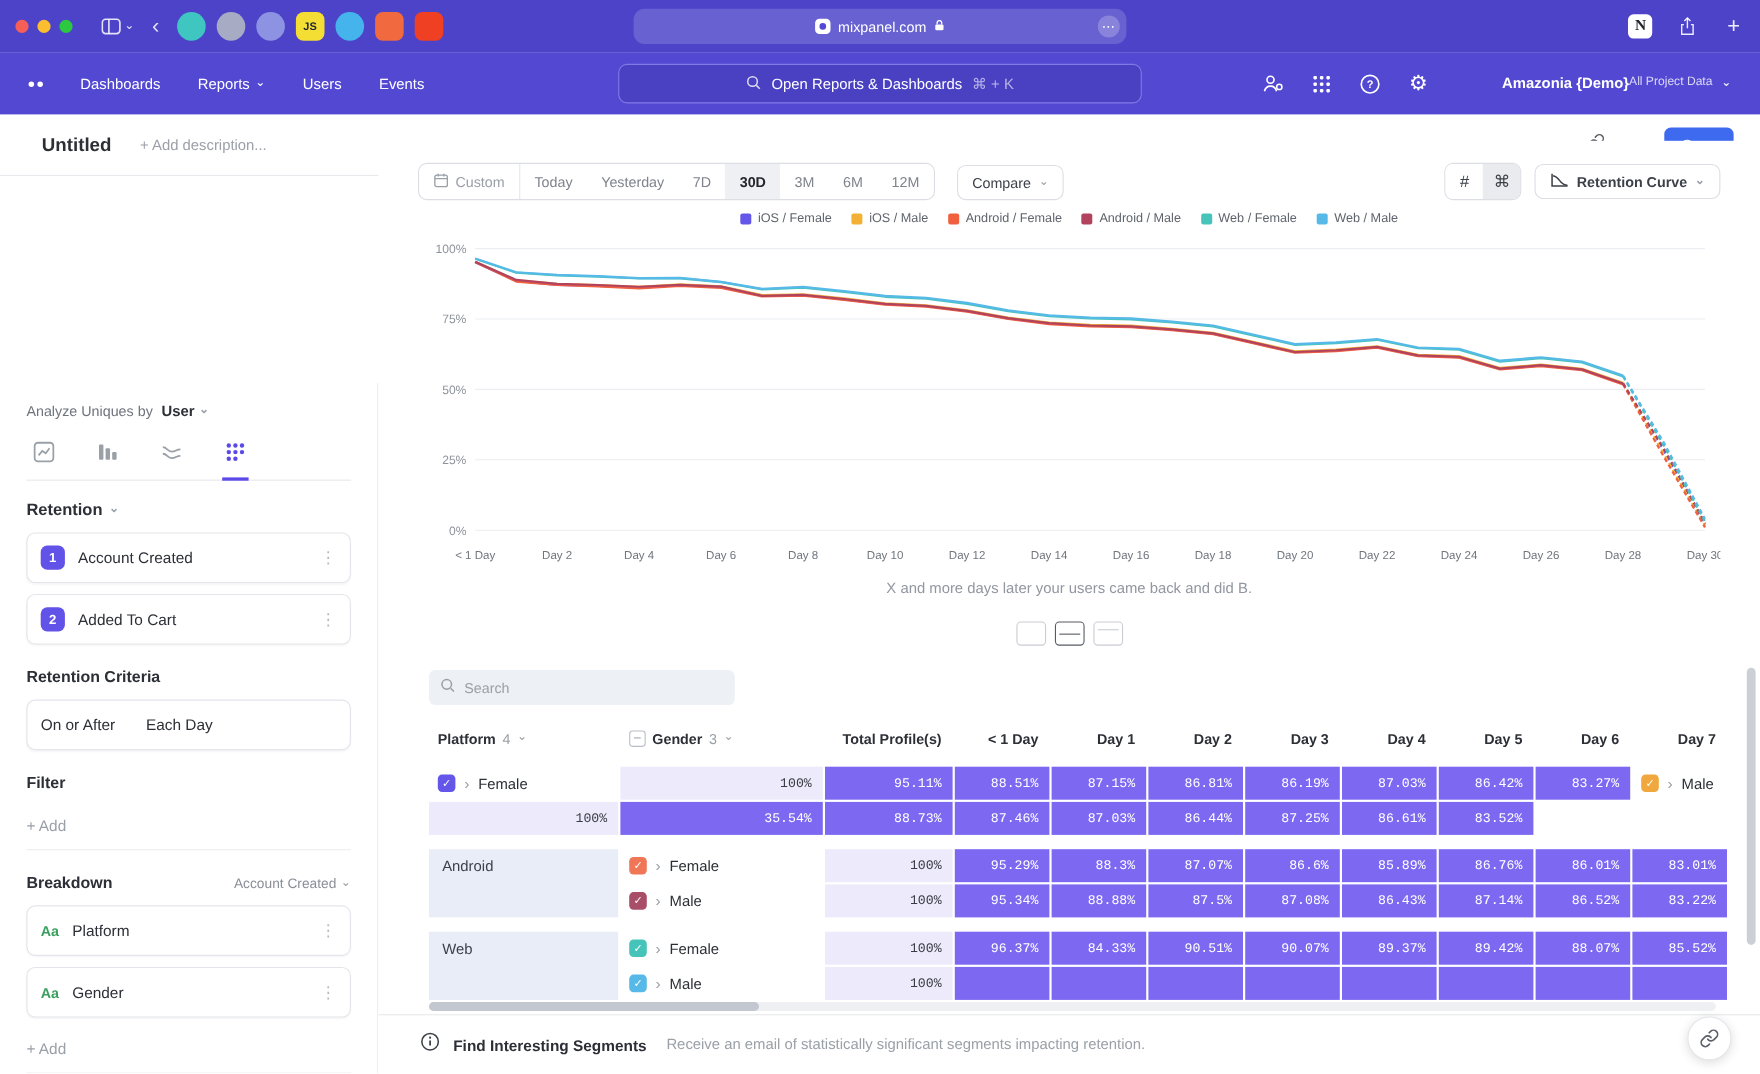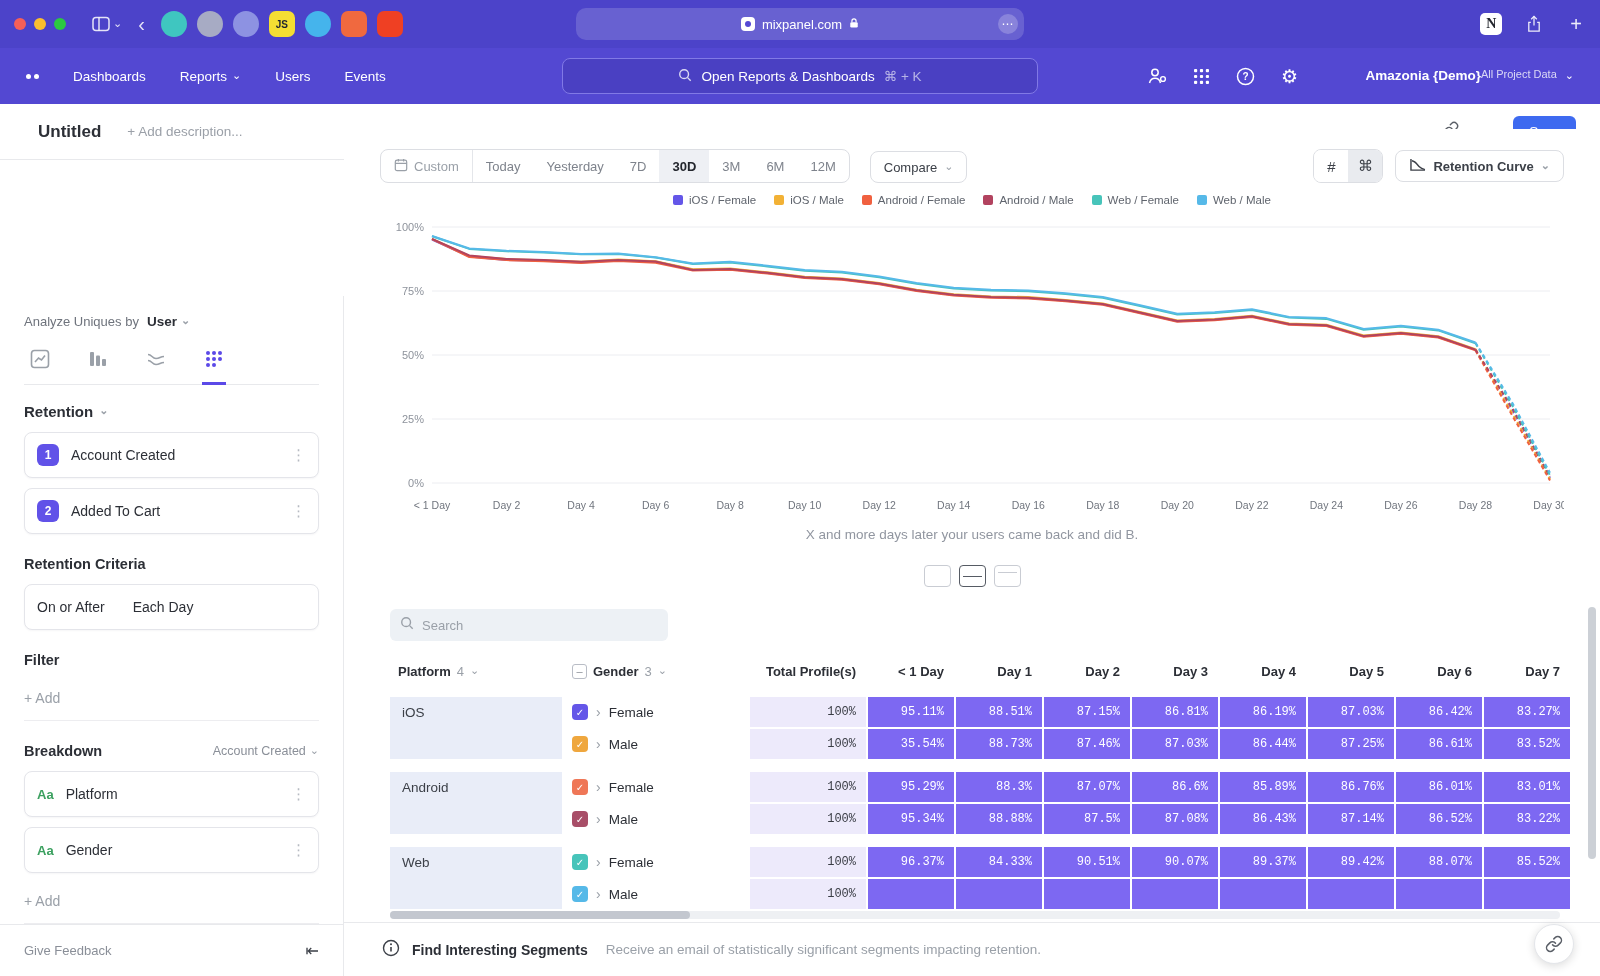--- a/index.html
+++ b/index.html
@@ -344,24 +344,20 @@
               <span class="step-label">Platform</span>
               <span class="kebab">⋮</span>
             </div>
             <div class="card">
               <span class="aa">Aa</span>
               <span class="step-label">Gender</span>
               <span class="kebab">⋮</span>
             </div>
           </div>
         <div class="add-row"><span>+ Add</span></div>
-      </div>
-      <div class="sb-footer">
-        <span>Give Feedback</span>
-        <span class="collapse">⇤</span>
       </div>
     </aside>
 
     <main class="main">
       <div class="toolbar">
         <div class="segmented" id="ranges">
             <span class="seg-item first">
               <span><svg width="14" height="14" viewBox="0 0 16 16">
                   <rect x="1.5" y="2.5" width="13" height="12" rx="2" fill="none" stroke="#9aa0a8" stroke-width="1.4"></rect>
                   <line x1="1.5" y1="6.2" x2="14.5" y2="6.2" stroke="#9aa0a8" stroke-width="1.4"></line>
@@ -523,21 +519,20 @@
             <div class="th day-th">Day 1</div>
             <div class="th day-th">Day 2</div>
             <div class="th day-th">Day 3</div>
             <div class="th day-th">Day 4</div>
             <div class="th day-th">Day 5</div>
             <div class="th day-th">Day 6</div>
             <div class="th day-th">Day 7</div>
           </div>
         <div id="table-body">
             <div class="rt-grid rt-group">
-              <div class="platform-cell">iOS</div>
               <div class="gender-cell">
                 <span class="row-check" style="background: rgb(100, 86, 232);">✓</span>
                 <span class="row-chev">›</span>
                 <span>Female</span>
               </div>
               <div class="total-cell">100%</div>
               <div class="day-cell">95.11%</div>
               <div class="day-cell">88.51%</div>
               <div class="day-cell">87.15%</div>
               <div class="day-cell">86.81%</div>

